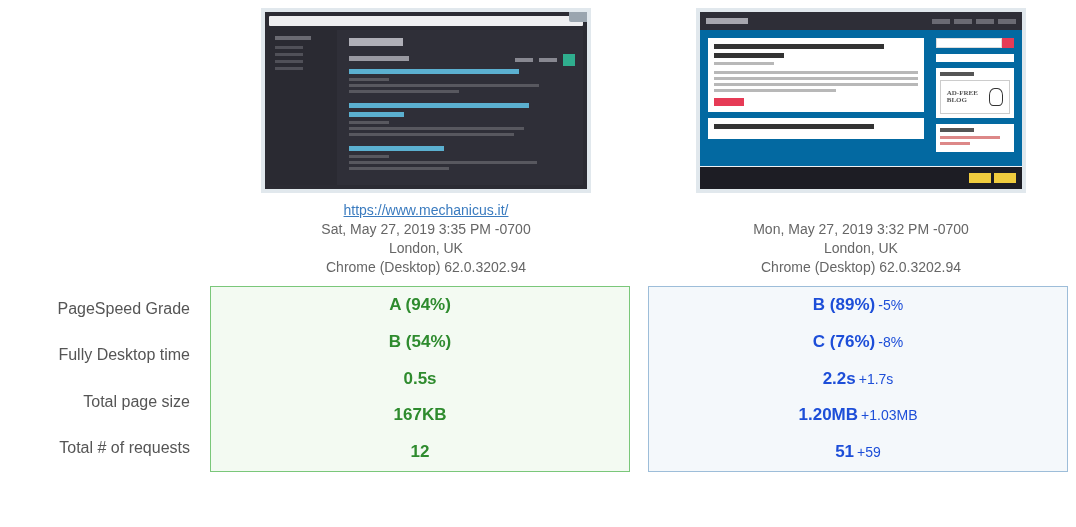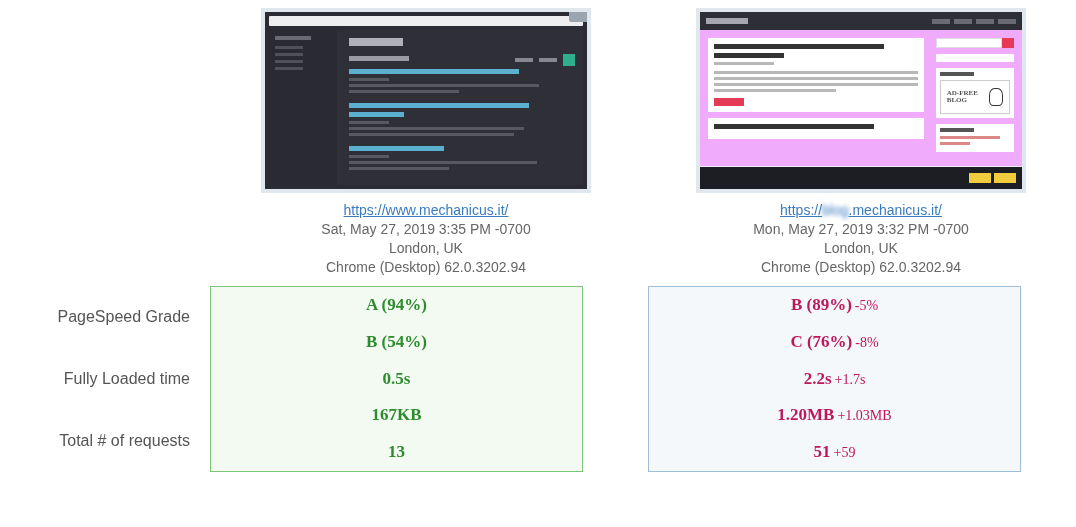--- a/index.html
+++ b/index.html
@@ -161,21 +161,21 @@
     }
     .thumb-light .dark-hdr .nav .n {
       height: 5px;
       width: 18px;
       background: #6a6a73;
     }
     .thumb-light .content-row {
       display: flex;
       padding: 8px;
       gap: 12px;
-      background: #f0abfc;
+      background: #0369a1;
     }
     .thumb-light .main-col {
       flex: 1;
     }
     .thumb-light .side-col {
       width: 78px;
     }
     .thumb-light .card {
       background: #fff;
       padding: 6px;
@@ -319,32 +319,31 @@
     .metrics-box {
       border: 1px solid;
       height: 186px;
       margin-top: 9px;
       display: flex;
       flex-direction: column;
       justify-content: space-around;
       text-align: center;
       font-weight: bold;
       font-size: 17px;
-      width: 373px;
-      font-family: Liberation Serif, serif;
+      width: 420px;
     }
     .metrics-box.green {
       border-color: #7ac77a;
       background: #f3faf2;
       color: #2e8b2e;
     }
     .metrics-box.blue {
       border-color: #9dbdd9;
       background: #f4f8fb;
-      color: #be185d;
+      color: #1d4ed8;
     }
     .metrics-box .metric-line {
       line-height: 30px;
       height: 30px;
     }
     .metrics-box .delta {
       font-weight: normal;
       font-size: 14px;
       margin-left: 3px;
     }
@@ -464,41 +463,42 @@
               </div>
             </div>
           </div>
           <div class="cookie">
               <div class="cb"></div>
               <div class="cb"></div>
             </div>
         </div>
       </div>
       <div class="thumb-meta">
-        <a href="#"><span>https://</span><span class="blur">blog</span><span>.mechanicus.it/</span></a><br>
+        <br>
         <span>Mon, May 27, 2019 3:32 PM -0700</span><br>
         <span>London, UK</span><br>
         <span>Chrome (Desktop) 62.0.3202.94</span>
       </div>
     </div>
   </div>
 
   <div class="metrics-row-labels">
     <div>PageSpeed Grade</div>
-    <div>Fully Loaded time</div>
+    <div>Fully Desktop time</div>
+    <div>Total page size</div>
     <div>Total # of requests</div>
   </div>
 
   <div class="col-result">
     <div class="metrics-box green">
       <div class="metric-line">A (94%)</div>
       <div class="metric-line">B (54%)</div>
       <div class="metric-line">0.5s</div>
       <div class="metric-line">167KB</div>
-      <div class="metric-line">13</div>
+      <div class="metric-line">12</div>
     </div>
   </div>
 
   <div class="col-result spacer-right">
     <div class="metrics-box blue">
       <div class="metric-line">
         <span>B (89%)</span><span class="delta">-5%</span>
       </div>
       <div class="metric-line">
         <span>C (76%)</span><span class="delta">-8%</span>

